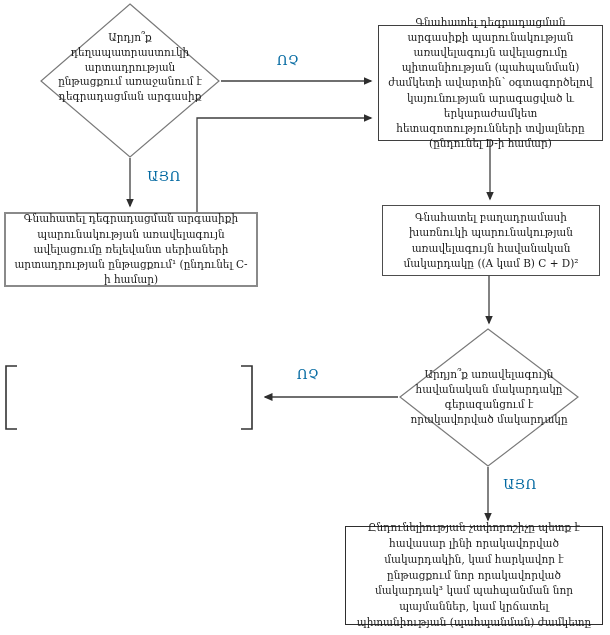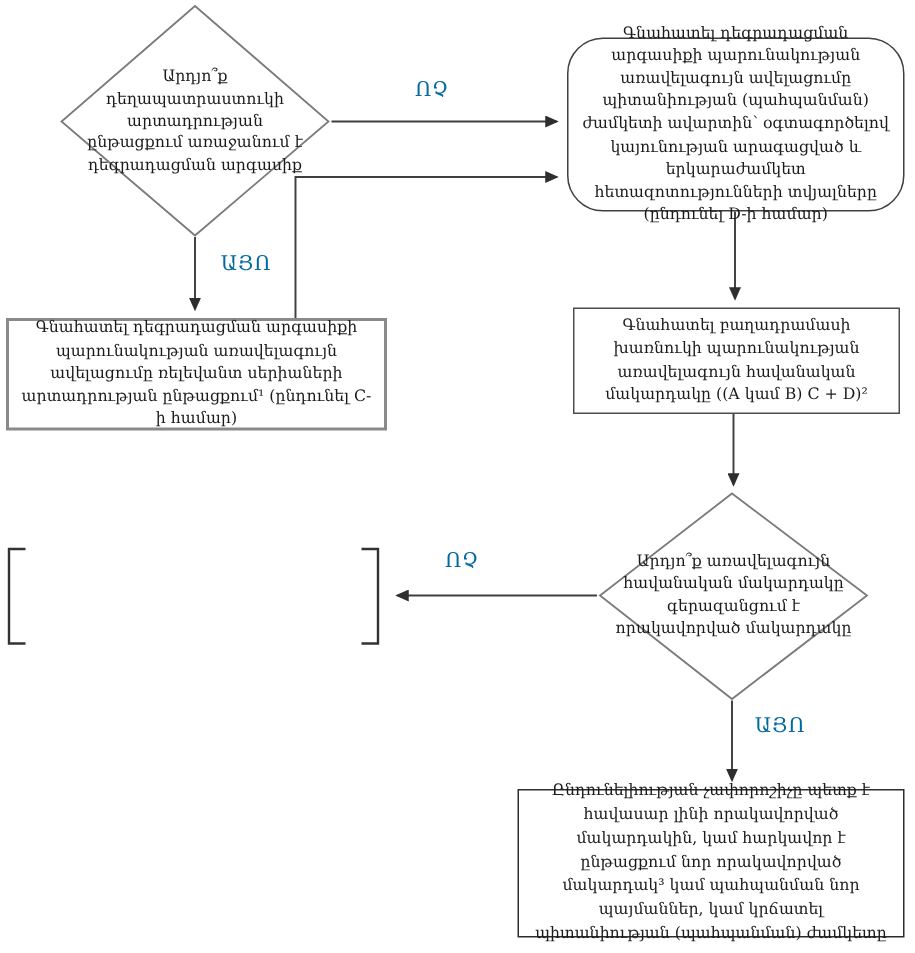--- a/index.html
+++ b/index.html
@@ -84,23 +84,23 @@
     <line x1="489" y1="276" x2="489" y2="323" stroke="#3f3f3f" stroke-width="1.3" marker-end="url(#ah)"></line>
 
     <line x1="398" y1="397" x2="265" y2="397" stroke="#3f3f3f" stroke-width="1.3" marker-end="url(#ah)"></line>
 
     <line x1="488" y1="467" x2="488" y2="520" stroke="#3f3f3f" stroke-width="1.3" marker-end="url(#ah)"></line>
 
     <path d="M17,366 L6,366 L6,429 L17,429" fill="none" stroke="#333333" stroke-width="1.6"></path>
     <path d="M241,366 L252,366 L252,429 L241,429" fill="none" stroke="#333333" stroke-width="1.6"></path>
   </svg>
 
-  <div class="node-text" style="left:52px; top:26px; width:156px; height:110px;">Արդյո՞ք դեղապատրաստուկի արտադրության ընթացքում առաջանում է դեգրադացման արգասիք</div>
+  <div class="node-text" style="left:52px; top:12px; width:156px; height:110px;">Արդյո՞ք դեղապատրաստուկի արտադրության ընթացքում առաջանում է դեգրադացման արգասիք</div>
 
-  <div class="box box-d" style="left:378px; top:25px; width:225px; height:116px;border-radius:24px;">Գնահատել դեգրադացման արգասիքի պարունակության առավելագույն ավելացումը պիտանիության (պահպանման) ժամկետի ավարտին՝ օգտագործելով կայունության արագացված և երկարաժամկետ հետազոտությունների տվյալները (ընդունել D-ի համար)</div>
+  <div class="box box-d" style="left:378px; top:25px; width:225px; height:116px;">Գնահատել դեգրադացման արգասիքի պարունակության առավելագույն ավելացումը պիտանիության (պահպանման) ժամկետի ավարտին՝ օգտագործելով կայունության արագացված և երկարաժամկետ հետազոտությունների տվյալները (ընդունել D-ի համար)</div>
 
   <div class="box box-c" style="left:4px; top:212px; width:254px; height:75px;">Գնահատել դեգրադացման արգասիքի պարունակության առավելագույն ավելացումը ռելեվանտ սերիաների արտադրության ընթացքում¹ (ընդունել C-ի համար)</div>
 
   <div class="box box-mpl" style="left:382px; top:205px; width:218px; height:71px;">Գնահատել բաղադրամասի խառնուկի պարունակության առավելագույն հավանական մակարդակը ((A կամ B) C + D)²</div>
 
   <div class="node-text" style="left:406px; top:353px; width:166px; height:88px;">Արդյո՞ք առավելագույն հավանական մակարդակը գերազանցում է որակավորված մակարդակը</div>
 
 
   <div class="box box-final" style="left:345px; top:526px; width:258px; height:99px; line-height:1.5;">Ընդունելիության չափորոշիչը պետք է հավասար լինի որակավորված մակարդակին, կամ հարկավոր է ընթացքում նոր որակավորված մակարդակ³ կամ պահպանման նոր պայմաններ, կամ կրճատել պիտանիության (պահպանման) ժամկետը</div>
 

